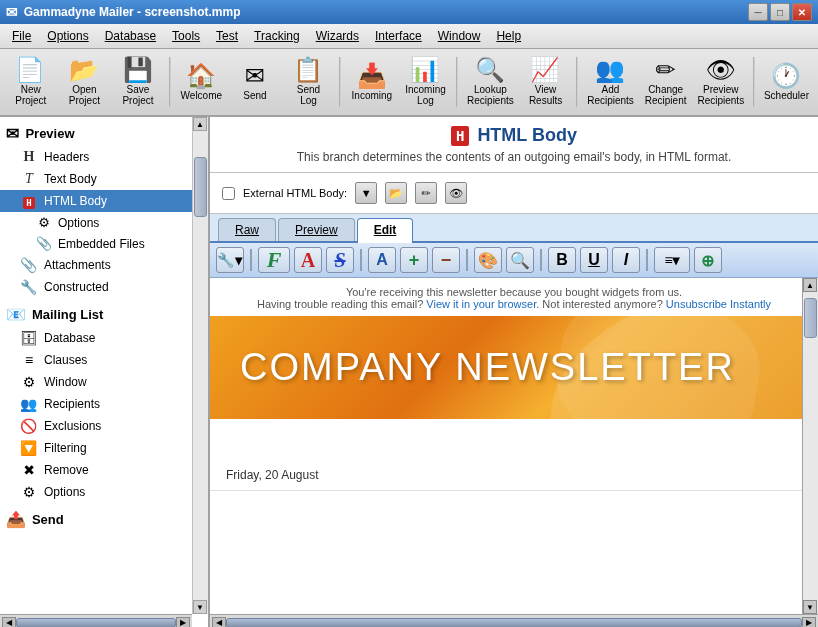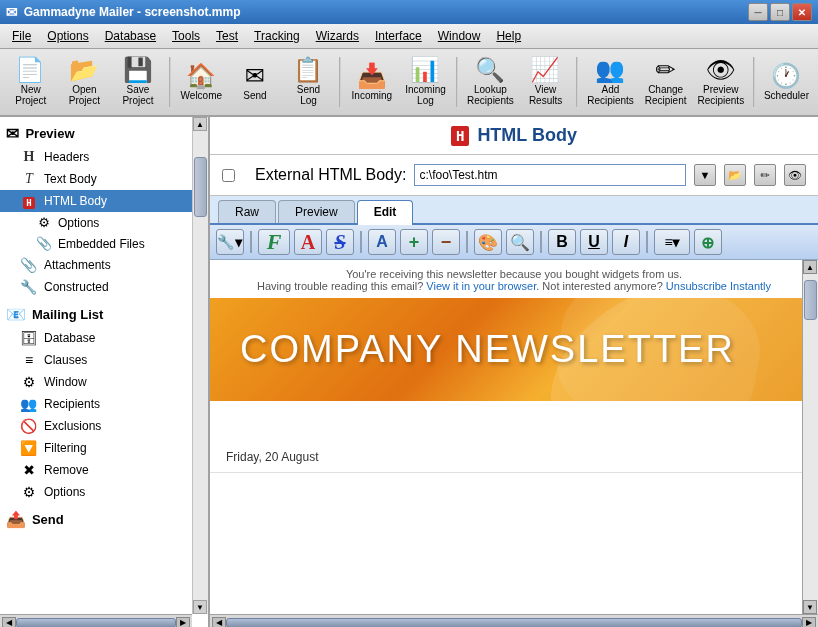--- a/index.html
+++ b/index.html
@@ -165,21 +165,21 @@
       border-bottom: 1px solid #c0c0c0;
       padding: 6px 12px;
     }
     .option-line {
       display: flex;
       align-items: center;
       margin: 3px 0;
       gap: 8px;
     }
     .option-line input[type=checkbox] { cursor: pointer; }
-    .option-line label { font-size: 16px; margin-left: 12px; }
+    .option-line label { font-size: 11px; }
     .option-line input[type=text] {
       flex: 1;
       height: 22px;
       border: 1px solid #7090c0;
       padding: 0 4px;
       font-size: 12px;
       background: white;
     }
     .file-btn {
       width: 22px; height: 22px;
@@ -201,20 +201,21 @@
     }
     .tab {
       padding: 4px 16px;
       border: 1px solid #90a0b0;
       border-bottom: none;
       border-radius: 4px 4px 0 0;
       background: #c8d8e8;
       cursor: pointer;
       font-size: 12px;
       color: #000;
+      text-decoration: underline;
     }
     .tab.active {
       background: white;
       border-color: #5080c0;
       font-weight: bold;
       margin-bottom: -2px;
       padding-bottom: 6px;
     }
 
     
@@ -549,27 +550,27 @@
     </div>
   </div>
 
   <div class="content-area">
 
     <div class="content-header">
       <h2>
         <span class="html-icon" style="font-size:14px;padding:2px 5px;">H</span>
         <span>HTML Body</span>
       </h2>
+      <p>This branch determines the contents of an outgoing email's body, in HTML format.</p>
     </div>
 
     <div class="options-row">
       <div class="option-line">
         <input type="checkbox" id="exthtml" style="">
         <label for="exthtml">External HTML Body:</label>
-        <input type="text" value="c:\foo\Test.htm" style="">
         <div class="file-btn">▼</div>
         <div class="file-btn">📂</div>
         <div class="file-btn">✏</div>
         <div class="file-btn">👁</div>
       </div>
     </div>
 
     <div class="tabs-bar">
       <div class="tab">
         <span>Raw</span>

